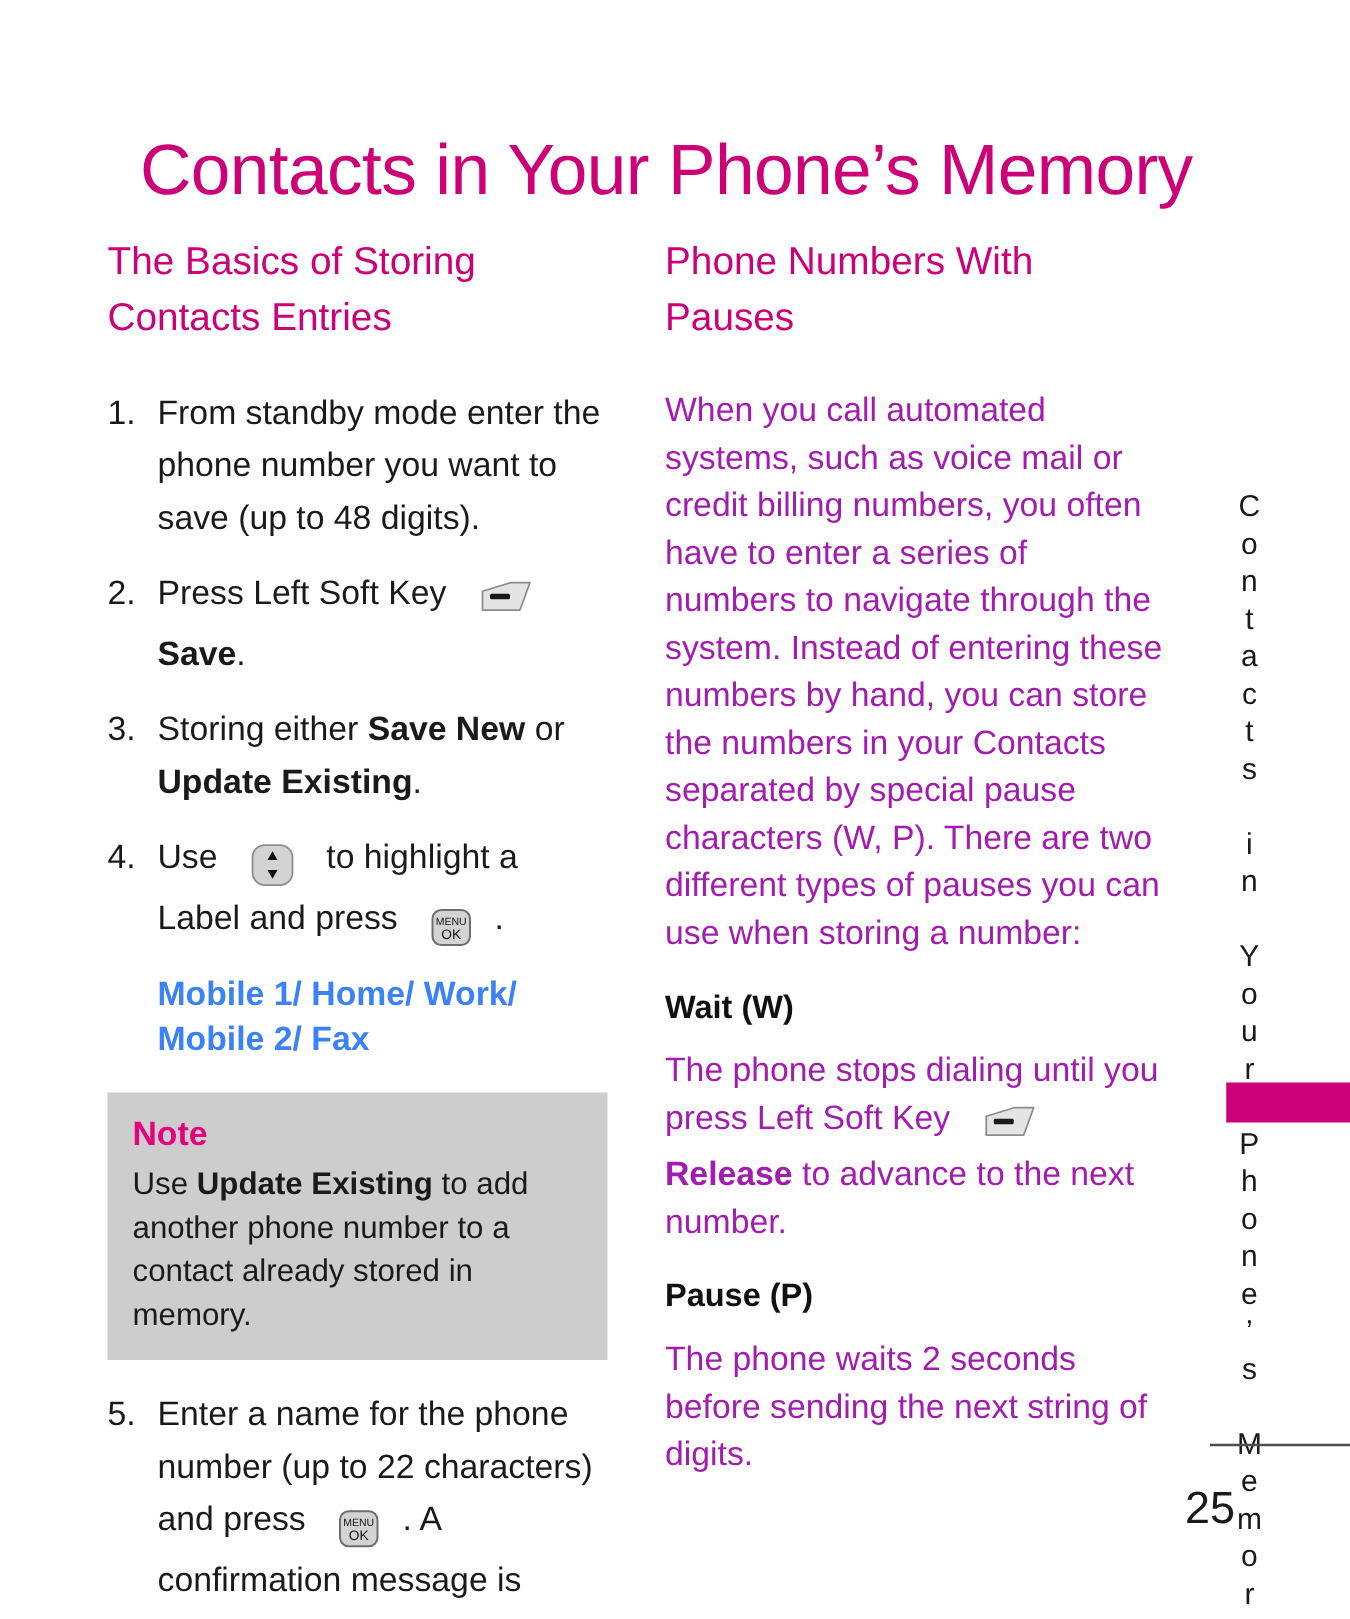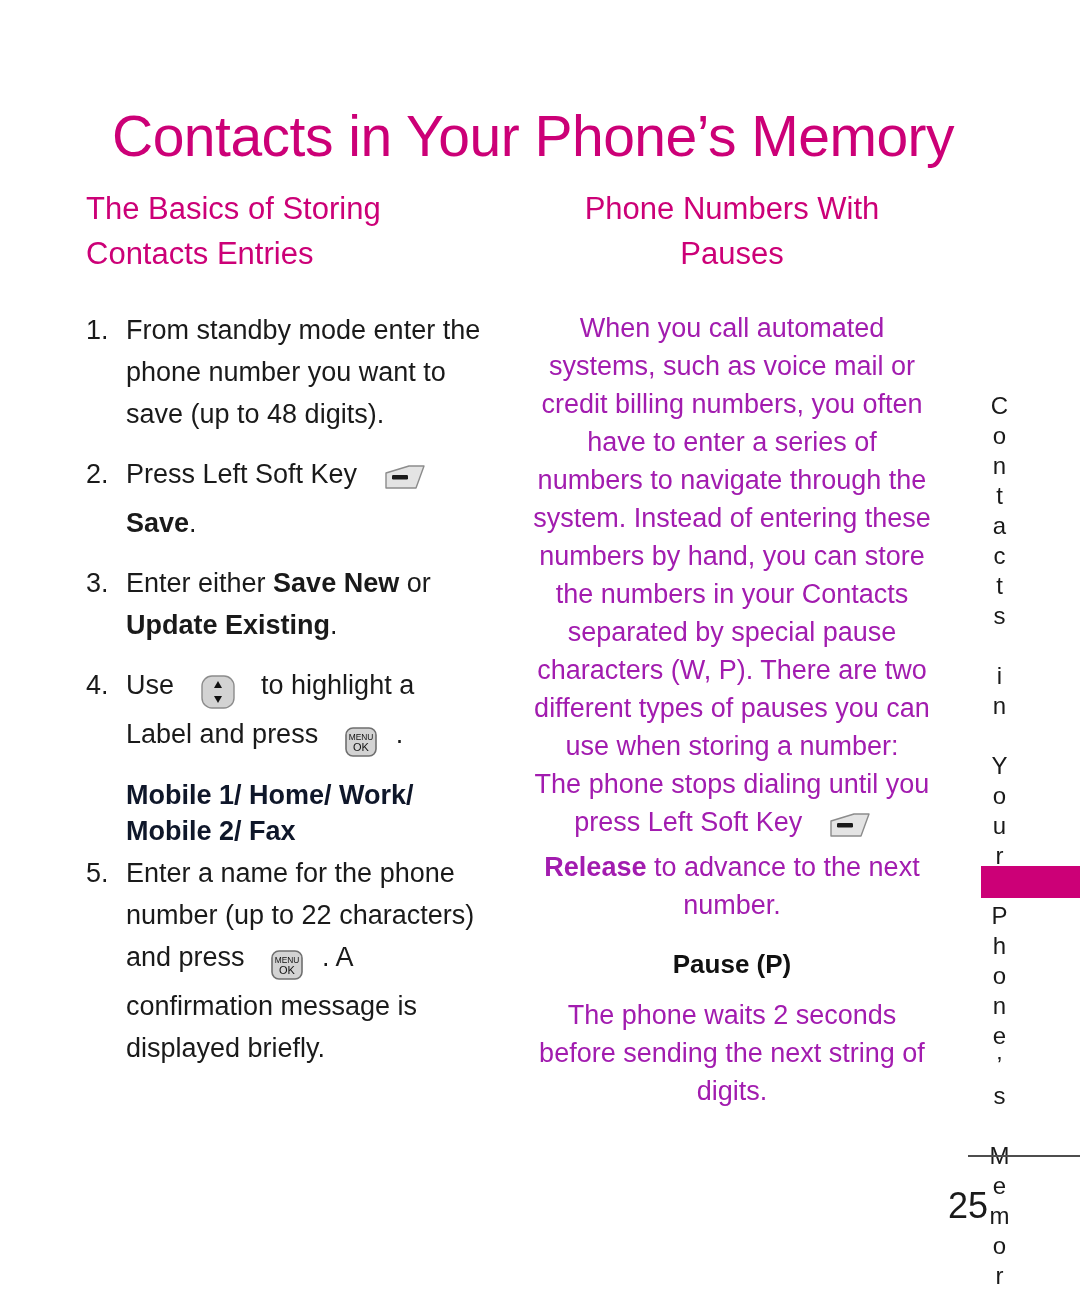--- a/index.html
+++ b/index.html
@@ -33,21 +33,21 @@
     letter-spacing: -0.5px;
     white-space: nowrap;
   }
 
   
   .column {
     position: absolute;
     top: 186px;
   }
   .col-left  { left: 86px;  width: 400px; }
-  .col-right { left: 532px; width: 400px; text-align: center; }
+  .col-right { left: 532px; width: 400px; }
 
   .section-head {
     font-size: 31px;
     line-height: 45px;
     color: #cc0077;
     font-weight: 400;
     margin: 0 0 33px 0;
   }
 
   .body-text {
@@ -85,21 +85,21 @@
     top: 0;
     width: 36px;
     text-align: left;
   }
   .bold { font-weight: bold; }
 
   .labels-line {
     font-size: 27px;
     line-height: 42px;
     font-weight: bold;
-    color: #0f172a;
+    color: #3b82f6;
     margin: -6px 0 0 40px;
   }
 
   
   .note-box {
     background: #cdcdcd;
     margin: 22px 0 22px 0;
     padding: 16px 20px 18px 20px;
     width: 360px;
     box-sizing: content-box;
@@ -198,21 +198,21 @@
           <svg class="softkey-icon" viewBox="0 0 44 26" xmlns="http://www.w3.org/2000/svg">
             <path d="M3 9 L26 2 L41 2 L33 24 L3 24 Z" fill="#e4e4e4" stroke="#8c8c8c" stroke-width="1.4" stroke-linejoin="round"></path>
             <rect x="9" y="11" width="16" height="4.4" rx="1.2" fill="#1a1a1a"></rect>
           </svg>
         </span>
         <span class="bold">Save</span><span>.</span>
       </li>
 
       <li>
         <span class="num">3.</span>
-        <span>Enter either</span>
+        <span>Storing either</span>
         <span class="bold">Save New</span>
         <span>or</span>
         <span class="bold">Update Existing</span><span>.</span>
       </li>
 
       <li>
         <span class="num">4.</span>
         <span>Use</span>
         <span class="icon-inline">
           <svg class="navkey-icon" viewBox="0 0 36 36" xmlns="http://www.w3.org/2000/svg">
@@ -228,20 +228,28 @@
             <text x="17" y="14" font-family="'Liberation Sans', sans-serif" font-size="8.4" text-anchor="middle" fill="#111111">MENU</text>
             <text x="17" y="25" font-family="'Liberation Sans', sans-serif" font-size="11" text-anchor="middle" fill="#111111">OK</text>
           </svg>
         </span><span>.</span>
       </li>
     </ol>
 
     <div class="labels-line">Mobile 1/ Home/ Work/</div>
     <div class="labels-line">Mobile 2/ Fax</div>
 
+    <div class="note-box">
+      <div class="note-title">Note</div>
+      <p class="note-body">
+        <span>Use</span>
+        <span class="bold">Update Existing</span>
+        <span>to add another phone number to a contact already stored in memory.</span>
+      </p>
+    </div>
 
     <ol class="steps">
       <li>
         <span class="num">5.</span>
         <span>Enter a name for the phone number (up to 22 characters) and press</span>
         <span class="icon-inline">
           <svg class="menuok-icon" viewBox="0 0 34 32" xmlns="http://www.w3.org/2000/svg">
             <rect x="2" y="2" width="30" height="28" rx="7" ry="7" fill="#d3d3d3" stroke="#6f6f6f" stroke-width="1.6"></rect>
             <text x="17" y="14" font-family="'Liberation Sans', sans-serif" font-size="8.4" text-anchor="middle" fill="#111111">MENU</text>
             <text x="17" y="25" font-family="'Liberation Sans', sans-serif" font-size="11" text-anchor="middle" fill="#111111">OK</text>
@@ -254,20 +262,21 @@
 
   <div class="column col-right">
 
     <h2 class="section-head">
       <span>Phone Numbers With</span><br>
       <span>Pauses</span>
     </h2>
 
     <p class="body-text">When you call automated systems, such as voice mail or credit billing numbers, you often have to enter a series of numbers to navigate through the system. Instead of entering these numbers by hand, you can store the numbers in your Contacts separated by special pause characters (W, P). There are two different types of pauses you can use when storing a number:</p>
 
+    <h3 class="sub-head">Wait (W)</h3>
     <p class="body-text">
       <span>The phone stops dialing until you press Left Soft Key</span>
       <span class="icon-inline">
         <svg class="softkey-icon" viewBox="0 0 44 26" xmlns="http://www.w3.org/2000/svg">
           <path d="M3 9 L26 2 L41 2 L33 24 L3 24 Z" fill="#e4e4e4" stroke="#8c8c8c" stroke-width="1.4" stroke-linejoin="round"></path>
           <rect x="9" y="11" width="16" height="4.4" rx="1.2" fill="#1a1a1a"></rect>
         </svg>
       </span>
       <span class="bold">Release</span>
       <span>to advance to the next number.</span>

